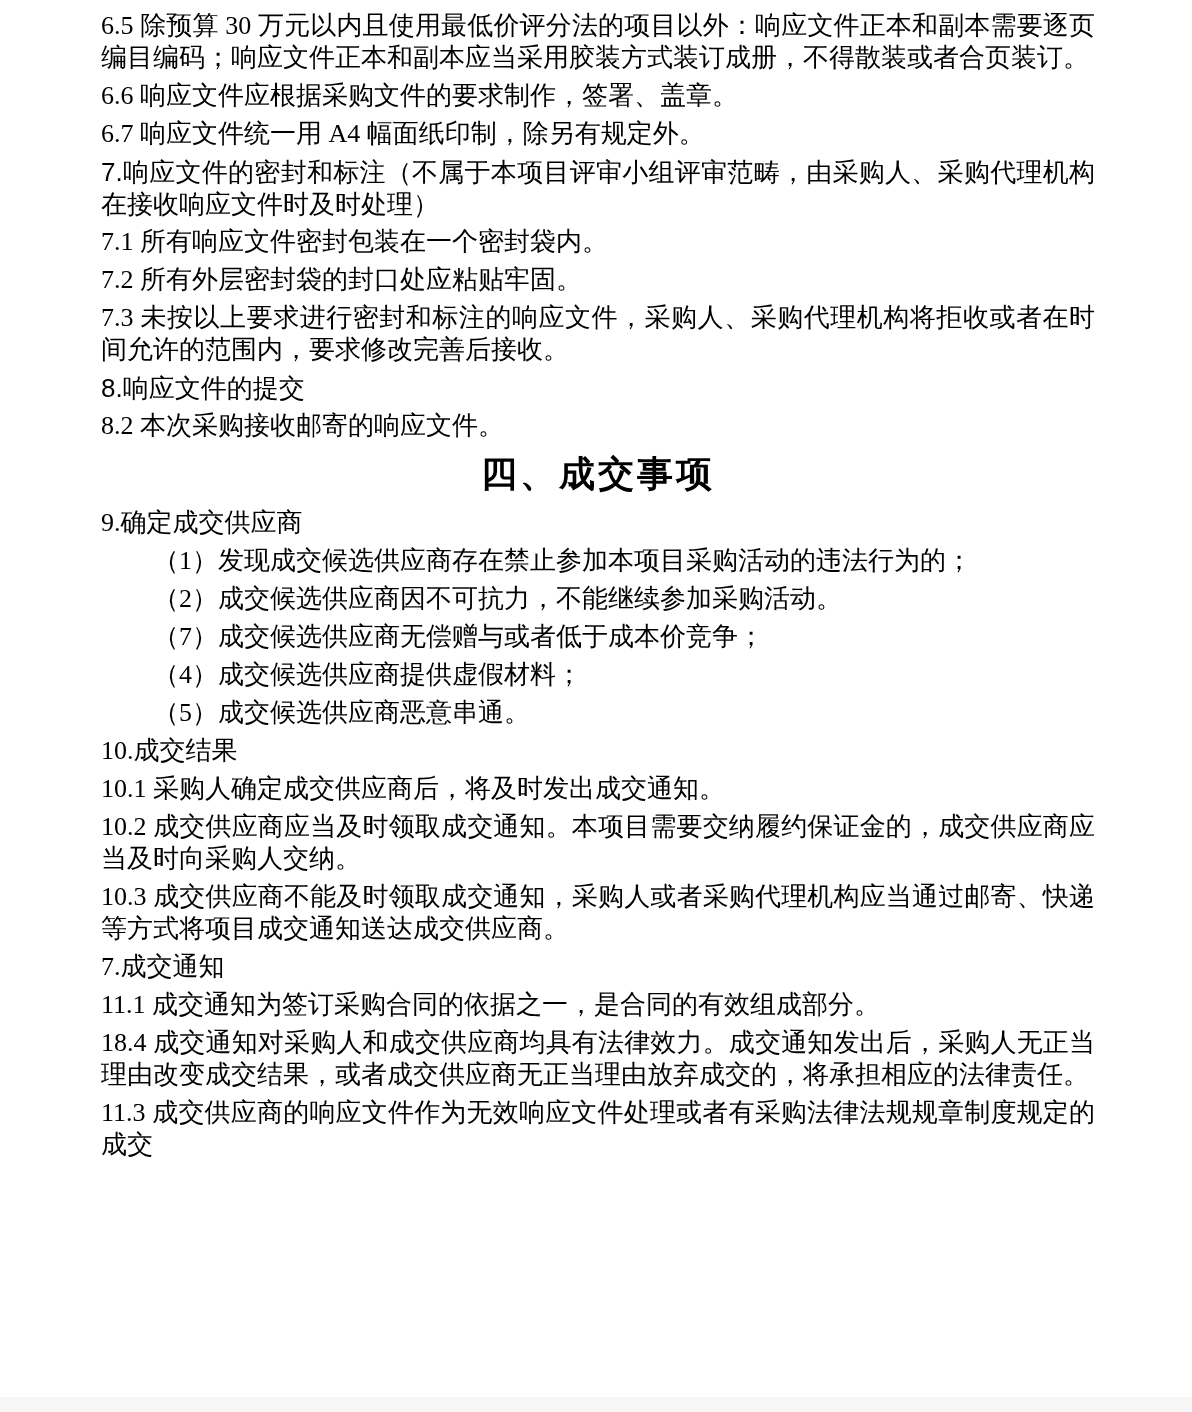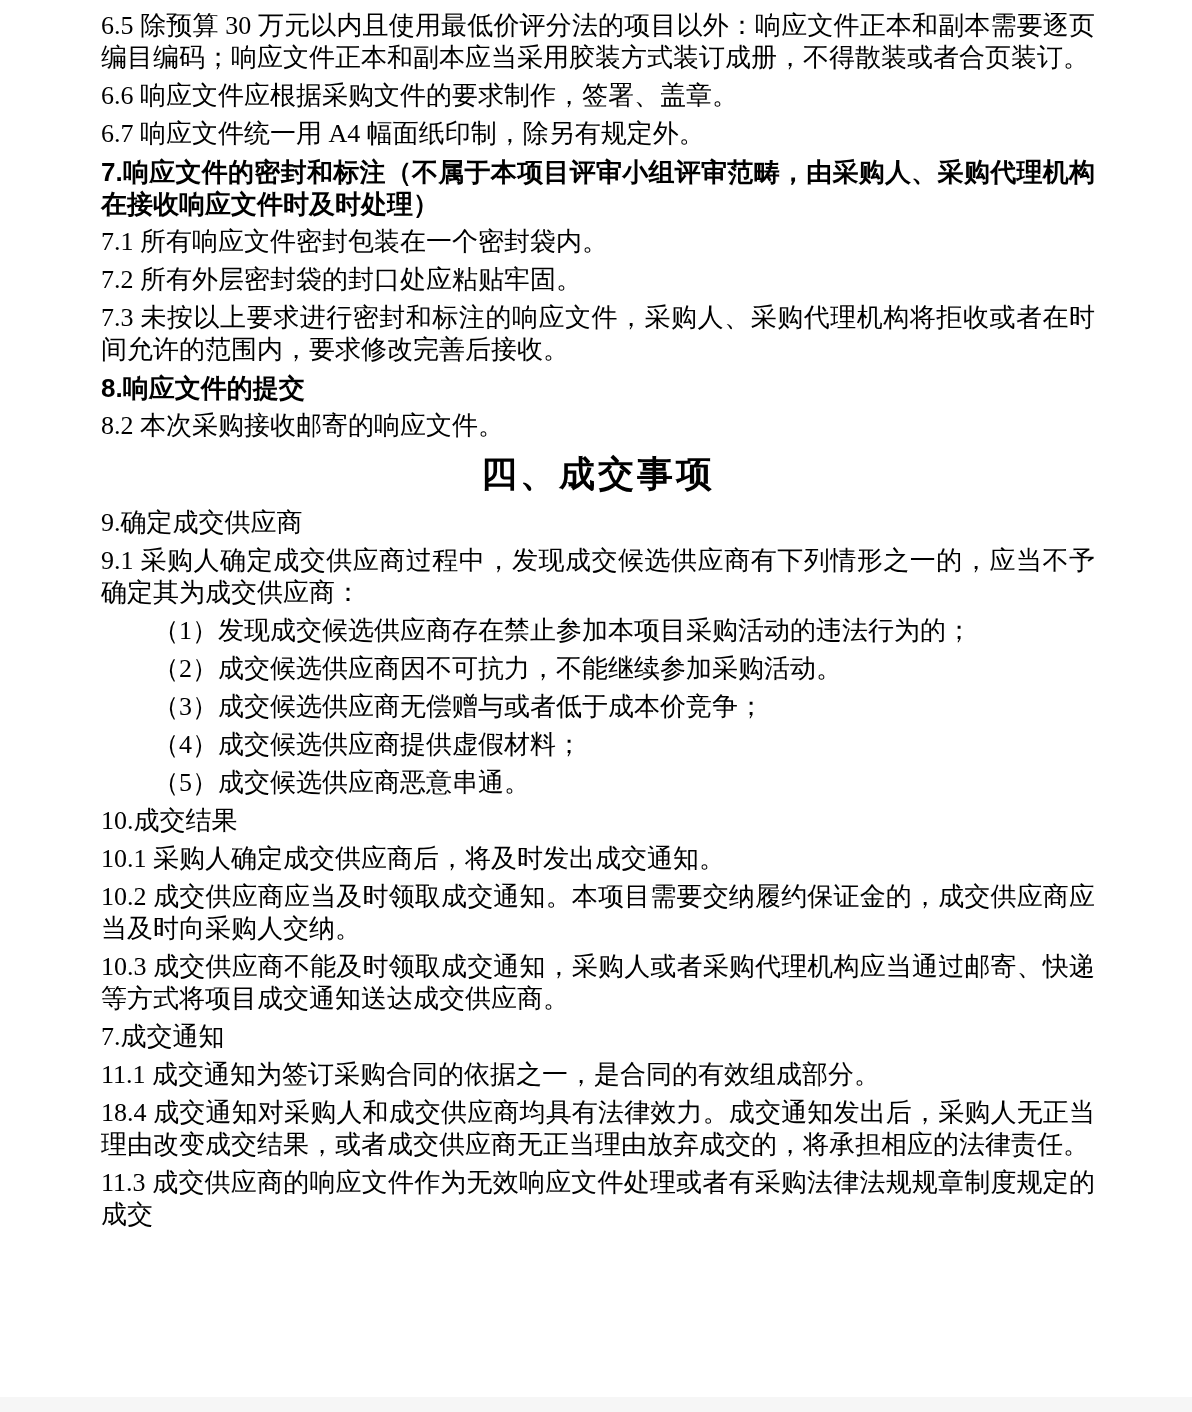--- a/index.html
+++ b/index.html
@@ -22,21 +22,21 @@
     color: #000000;
   }
   .doc p {
     margin: 6px;
     font-size: 26px;
     line-height: 32px;
     text-align: justify;
     text-justify: inter-ideograph;
   }
   .doc p.bold {
-    font-weight: bold;
+    font-weight: normal;
     font-family: "Liberation Sans", sans-serif;
   }
   .doc p.indent {
     text-indent: 52px;
   }
   .doc h2.section-heading {
     margin: 12px;
     font-size: 36px;
     line-height: 41.2px;
     text-align: center;
@@ -61,24 +61,23 @@
   <p>6.6 响应文件应根据采购文件的要求制作，签署、盖章。</p>
   <p>6.7 响应文件统一用 A4 幅面纸印制，除另有规定外。</p>
   <p class="bold">7.响应文件的密封和标注（不属于本项目评审小组评审范畴，由采购人、采购代理机构在接收响应文件时及时处理）</p>
   <p>7.1 所有响应文件密封包装在一个密封袋内。</p>
   <p>7.2 所有外层密封袋的封口处应粘贴牢固。</p>
   <p>7.3 未按以上要求进行密封和标注的响应文件，采购人、采购代理机构将拒收或者在时间允许的范围内，要求修改完善后接收。</p>
   <p class="bold">8.响应文件的提交</p>
   <p>8.2 本次采购接收邮寄的响应文件。</p>
   <h2 class="section-heading">四、成交事项</h2>
   <p>9.确定成交供应商</p>
-  <p>9.1 采购人确定成交供应商过程中，发现成交候选供应商有下列情形之一的，应当不予确定其为成交供应商：</p>
   <p class="indent">（1）发现成交候选供应商存在禁止参加本项目采购活动的违法行为的；</p>
   <p class="indent">（2）成交候选供应商因不可抗力，不能继续参加采购活动。</p>
-  <p class="indent">（3）成交候选供应商无偿赠与或者低于成本价竞争；</p>
+  <p class="indent">（7）成交候选供应商无偿赠与或者低于成本价竞争；</p>
   <p class="indent">（4）成交候选供应商提供虚假材料；</p>
   <p class="indent">（5）成交候选供应商恶意串通。</p>
   <p>10.成交结果</p>
   <p>10.1 采购人确定成交供应商后，将及时发出成交通知。</p>
   <p>10.2 成交供应商应当及时领取成交通知。本项目需要交纳履约保证金的，成交供应商应当及时向采购人交纳。</p>
   <p>10.3 成交供应商不能及时领取成交通知，采购人或者采购代理机构应当通过邮寄、快递等方式将项目成交通知送达成交供应商。</p>
   <p>7.成交通知</p>
   <p>11.1 成交通知为签订采购合同的依据之一，是合同的有效组成部分。</p>
   <p>18.4 成交通知对采购人和成交供应商均具有法律效力。成交通知发出后，采购人无正当理由改变成交结果，或者成交供应商无正当理由放弃成交的，将承担相应的法律责任。</p>
   <p>11.3 成交供应商的响应文件作为无效响应文件处理或者有采购法律法规规章制度规定的成交</p>

